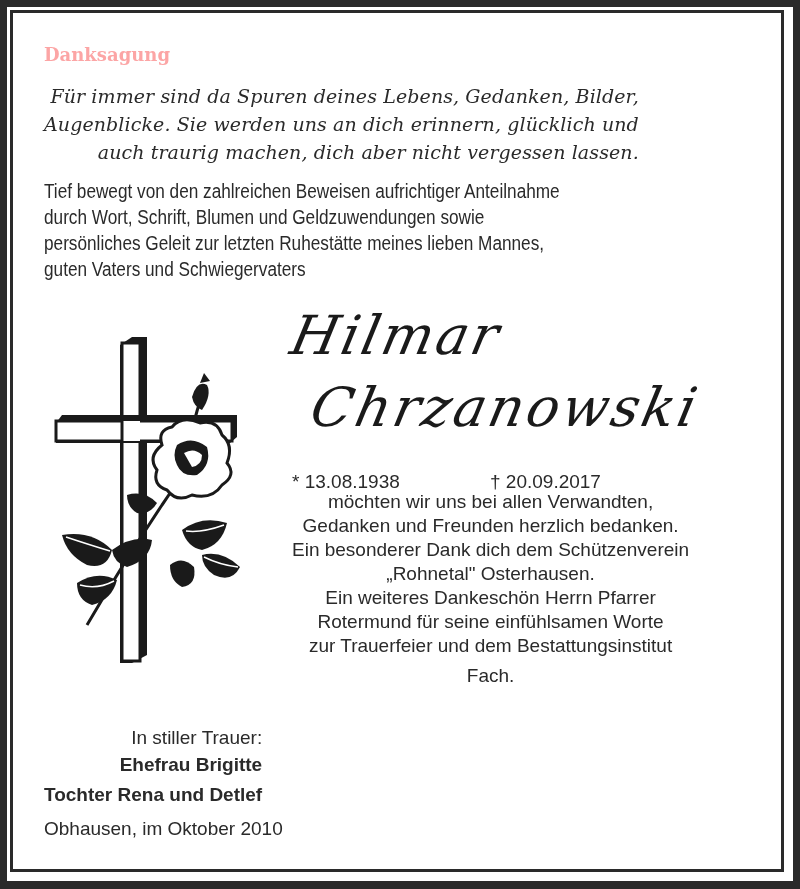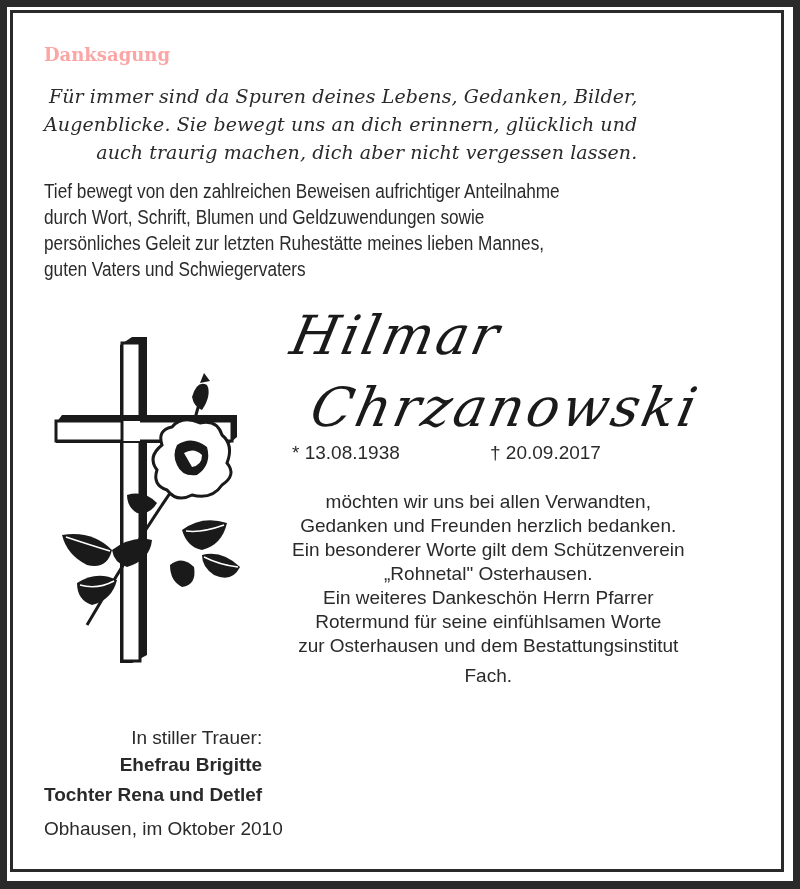--- a/index.html
+++ b/index.html
@@ -67,21 +67,21 @@
       font-size: 54px;
       color: #1a1a1a;
       letter-spacing: 3px;
       white-space: nowrap;
       transform: skewX(-12deg);
     }
     .name.first { left: 292px; top: 304px; }
     .name.last { left: 312px; top: 376px; }
     .dates {
       position: absolute;
-      left: 292px; top: 442px;
+      left: 292px; top: 471px;
       font-family: "Liberation Sans", sans-serif;
       font-size: 19px;
       color: #2a2a2a;
       white-space: nowrap;
     }
     .dates .birth { display: inline-block; width: 198px; }
     .thanks {
       position: absolute;
       left: 292px; top: 490px;
       font-family: "Liberation Sans", sans-serif;
@@ -119,21 +119,21 @@
 </head>
 <body>
 
 <div class="outer-white"></div>
 <div class="inner-frame"></div>
 
 <div class="heading">Danksagung</div>
 
 <div class="poem">
   <div>Für immer sind da Spuren deines Lebens, Gedanken, Bilder,</div>
-  <div>Augenblicke. Sie bewegt uns an dich erinnern, glücklich und</div>
+  <div>Augenblicke. Sie werden uns an dich erinnern, glücklich und</div>
   <div>auch traurig machen, dich aber nicht vergessen lassen.</div>
 </div>
 
 <div class="intro">
   <div>Tief bewegt von den zahlreichen Beweisen aufrichtiger Anteilnahme</div>
   <div>durch Wort, Schrift, Blumen und Geldzuwendungen sowie</div>
   <div>persönliches Geleit zur letzten Ruhestätte meines lieben Mannes,</div>
   <div>guten Vaters und Schwiegervaters</div>
 </div>
 
@@ -175,25 +175,25 @@
 <div class="name first">Hilmar</div>
 <div class="name last">Chrzanowski</div>
 
 <div class="dates">
   <span class="birth">* 13.08.1938</span><span>† 20.09.2017</span>
 </div>
 
 <div class="thanks">
   <div>möchten wir uns bei allen Verwandten,</div>
   <div>Gedanken und Freunden herzlich bedanken.</div>
-  <div>Ein besonderer Worte gilt dem Schützenverein</div>
+  <div>Ein besonderer Dank dich dem Schützenverein</div>
   <div>„Rohnetal" Osterhausen.</div>
   <div>Ein weiteres Dankeschön Herrn Pfarrer</div>
   <div>Rotermund für seine einfühlsamen Worte</div>
-  <div>zur Osterhausen und dem Bestattungsinstitut</div>
+  <div>zur Trauerfeier und dem Bestattungsinstitut</div>
   <div class="last-line">Fach.</div>
 </div>
 
 <div class="mourners">
   <div class="label">In stiller Trauer:</div>
   <div class="bold">Ehefrau Brigitte</div>
   <div class="bold">Tochter Rena und Detlef</div>
 </div>
 
 <div class="place-date">Obhausen, im Oktober 2010</div>

